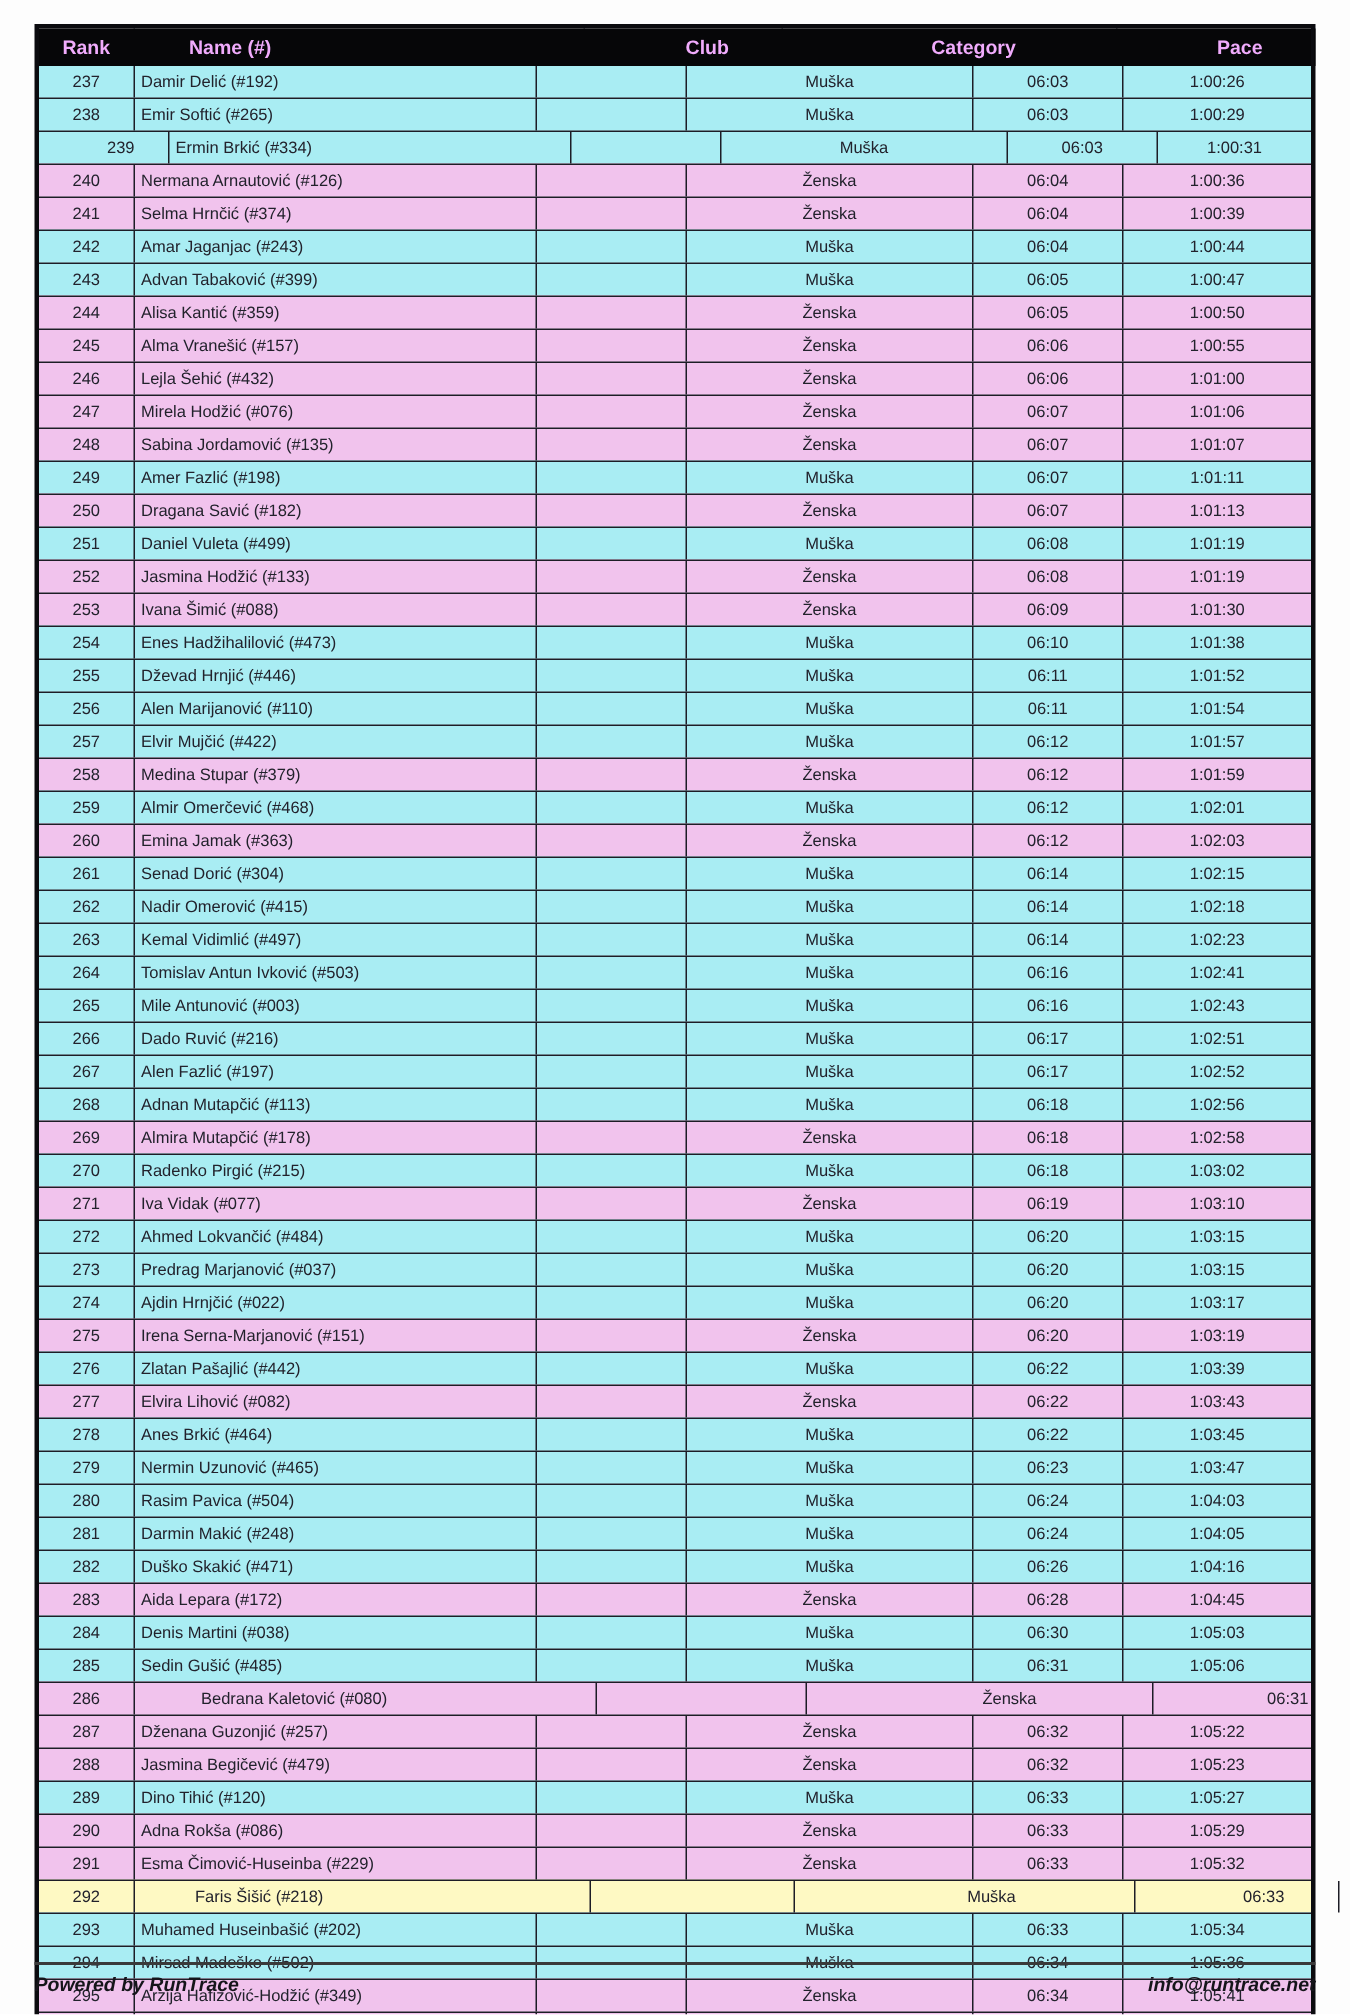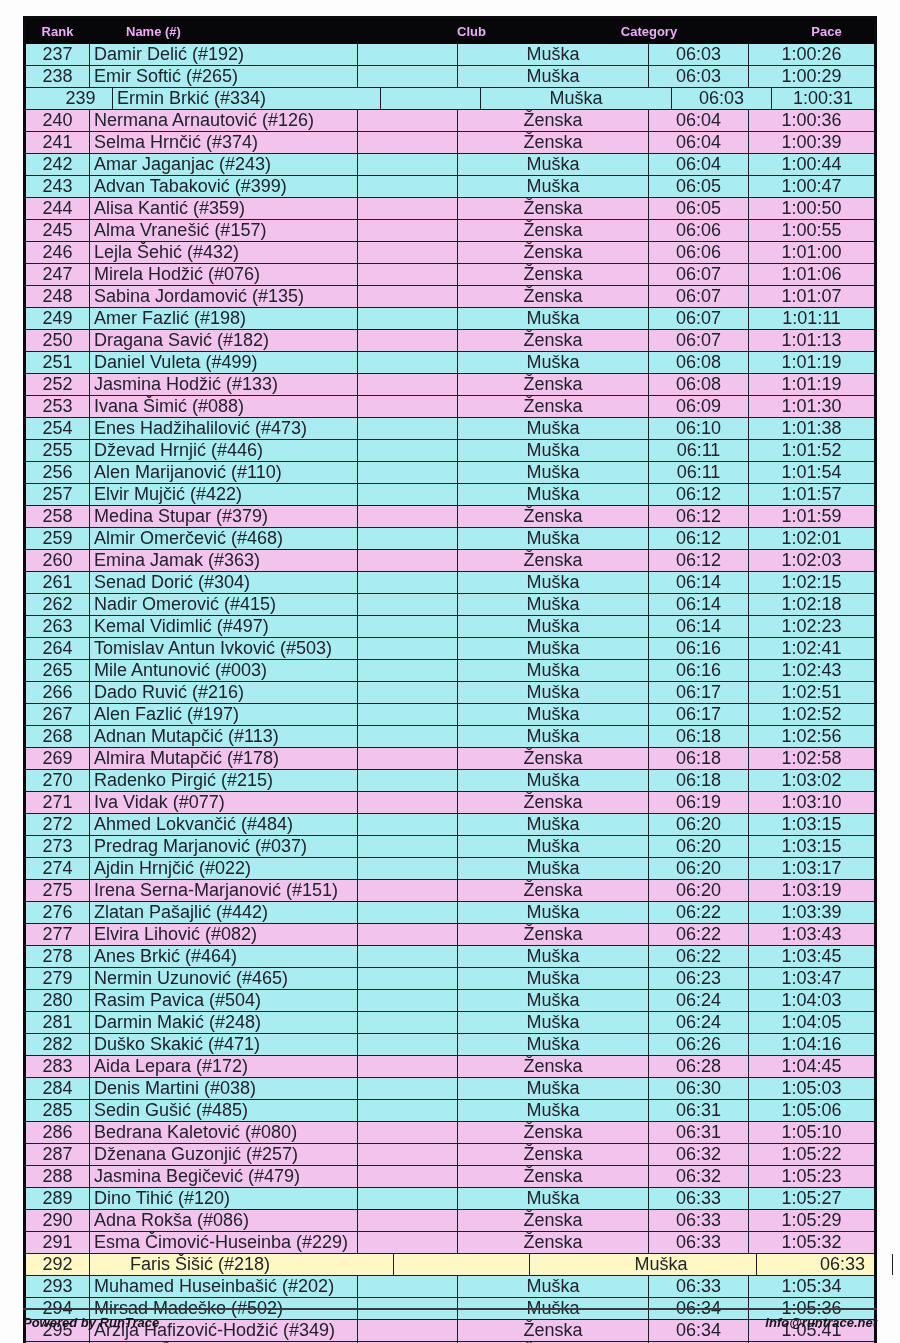--- a/index.html
+++ b/index.html
@@ -30,21 +30,21 @@
   .trow > div:last-child{border-right:none;}
   .thead{
     background:#060608;color:#ffffff;
     font-weight:bold;font-size:13px;
     height:25px;
   }
   .thead > div{border-right:1px solid #060608;justify-content:center;}
   .thead > div.c-name{justify-content:flex-start;padding-left:4px;}
   .rowsbody .trow{
     height:21px;
-    font-size:18px;
+    font-size:11px;
     color:#22222c;
     border-top:1px solid #1d1d26;
   }
   .rowsbody .trow:first-child{border-top:none;}
   .c-rank,.c-club,.c-category,.c-pace,.c-time{justify-content:center;}
   .c-name{justify-content:flex-start;padding-left:4px;}
   .footer-rule{
     position:absolute;left:23px;top:1308px;width:854px;
     border-top:2px solid #3a3a3a;
   }
@@ -503,21 +503,21 @@
 
   <div class="trow" style="background: rgb(169, 237, 243);">
     <div class="c-rank">285</div>
     <div class="c-name">Sedin Gušić (#485)</div>
     <div class="c-club"></div>
     <div class="c-category">Muška</div>
     <div class="c-pace">06:31</div>
     <div class="c-time">1:05:06</div>
   </div>
 
-  <div class="trow" style="background: rgb(241, 195, 237);">
+  <div class="trow" style="background: rgb(241, 195, 237); gap: 40px;">
     <div class="c-rank">286</div>
     <div class="c-name">Bedrana Kaletović (#080)</div>
     <div class="c-club"></div>
     <div class="c-category">Ženska</div>
     <div class="c-pace">06:31</div>
     <div class="c-time">1:05:10</div>
   </div>
 
   <div class="trow" style="background: rgb(241, 195, 237);">
     <div class="c-rank">287</div>

